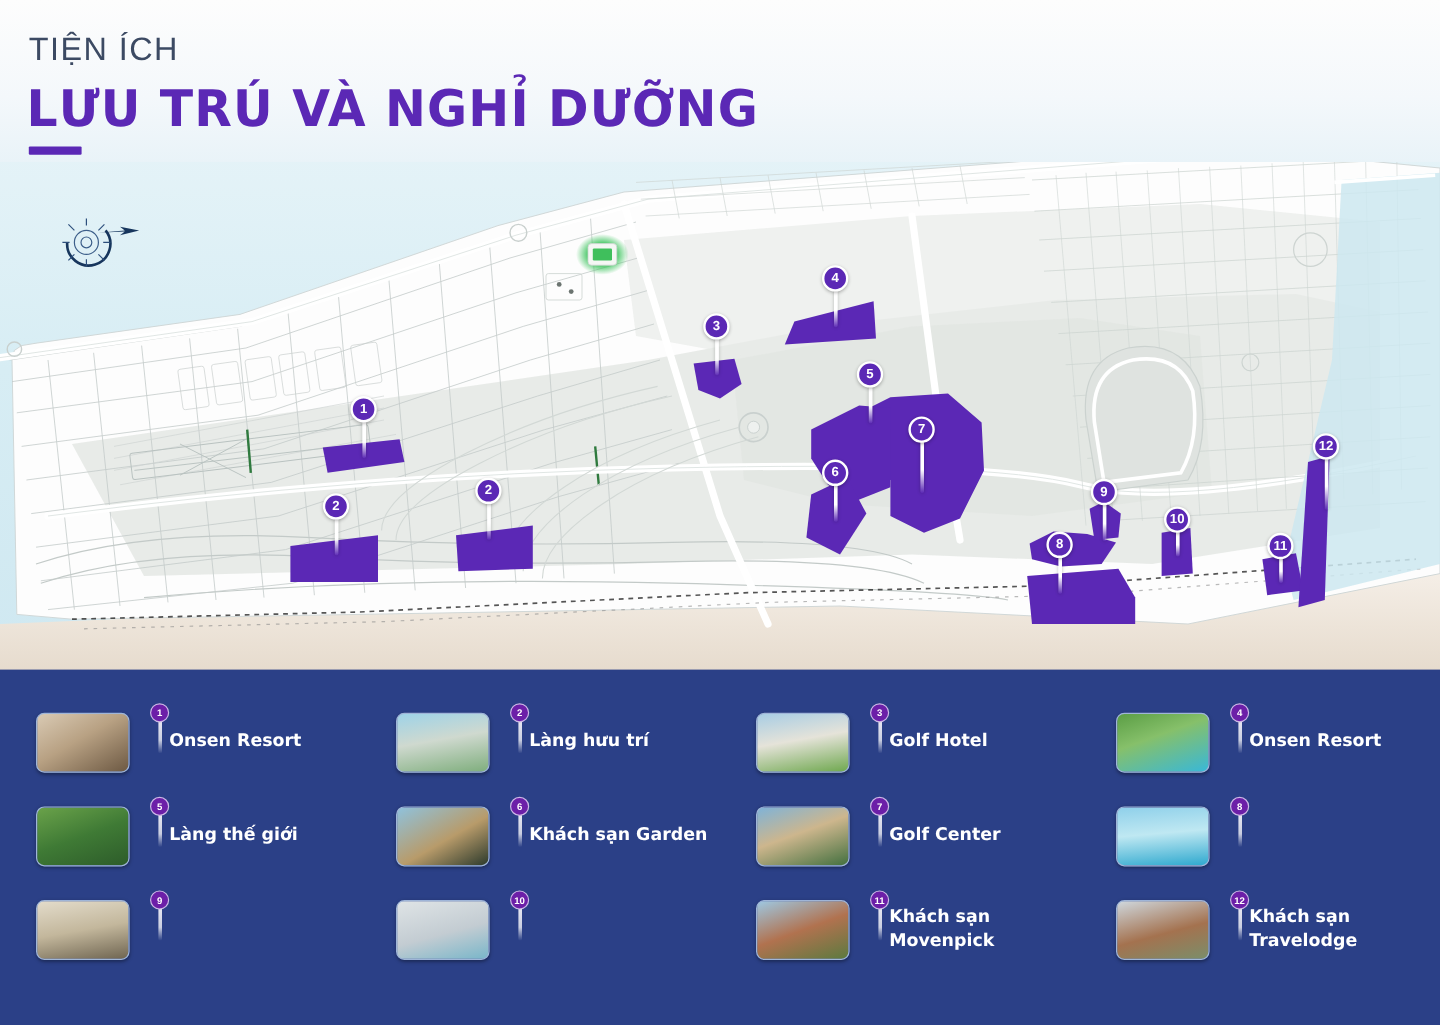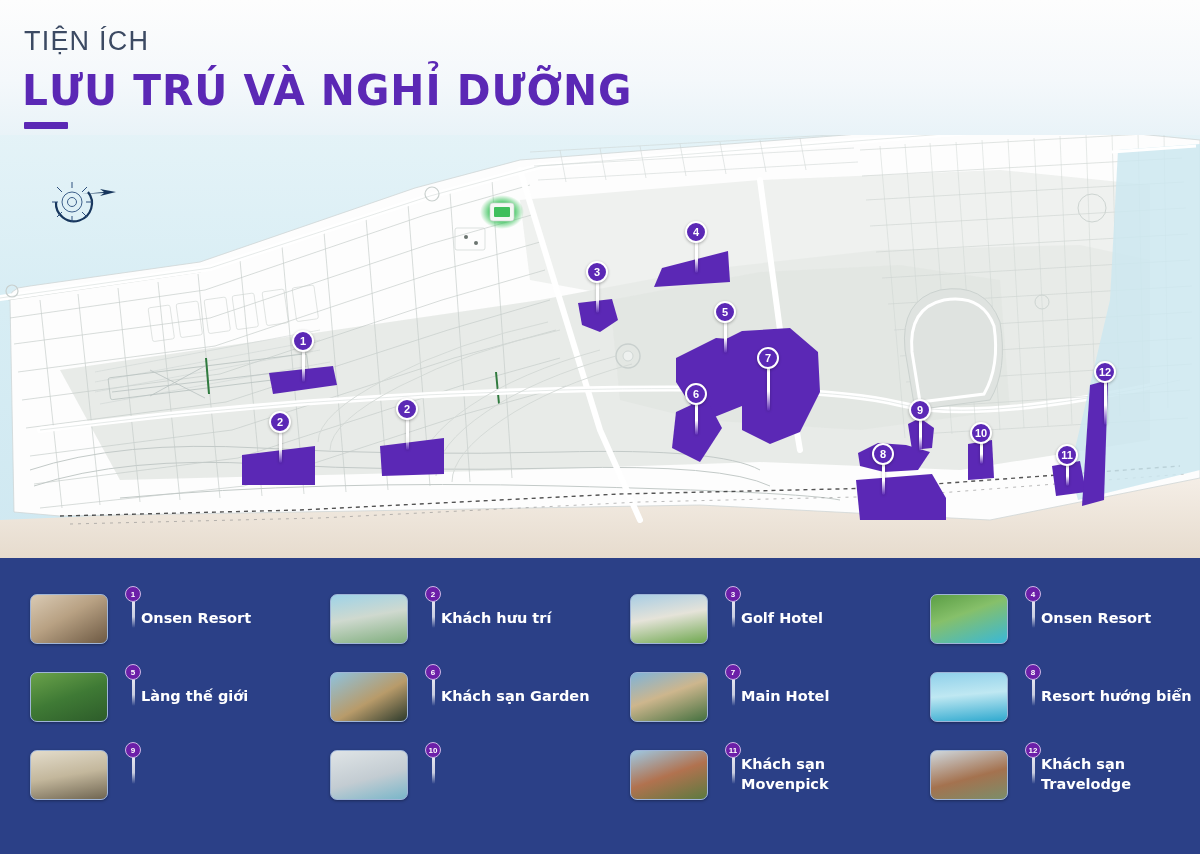--- a/index.html
+++ b/index.html
@@ -415,21 +415,21 @@
             <div class="lbubble">1</div>
           </div>
           <div class="legend-label">Onsen Resort</div>
         </div>
         <div class="legend-item">
           <div class="legend-thumb" style="background: linear-gradient(170deg, rgb(158, 211, 232) 0%, rgb(207, 217, 207) 45%, rgb(127, 174, 125) 100%);"></div>
           <div class="legend-pin">
             <div class="lstem"></div>
             <div class="lbubble">2</div>
           </div>
-          <div class="legend-label">Khách hưu trí</div>
+          <div class="legend-label">Làng hưu trí</div>
         </div>
         <div class="legend-item">
           <div class="legend-thumb" style="background: linear-gradient(170deg, rgb(168, 205, 228) 0%, rgb(229, 227, 217) 45%, rgb(111, 168, 79) 100%);"></div>
           <div class="legend-pin">
             <div class="lstem"></div>
             <div class="lbubble">3</div>
           </div>
           <div class="legend-label">Golf Hotel</div>
         </div>
         <div class="legend-item">
@@ -455,29 +455,28 @@
             <div class="lbubble">6</div>
           </div>
           <div class="legend-label">Khách sạn Garden</div>
         </div>
         <div class="legend-item">
           <div class="legend-thumb" style="background: linear-gradient(160deg, rgb(127, 179, 216) 0%, rgb(205, 182, 141) 45%, rgb(67, 112, 63) 100%);"></div>
           <div class="legend-pin">
             <div class="lstem"></div>
             <div class="lbubble">7</div>
           </div>
-          <div class="legend-label">Main Hotel</div>
+          <div class="legend-label">Golf Center</div>
         </div>
         <div class="legend-item">
           <div class="legend-thumb" style="background: linear-gradient(175deg, rgb(143, 208, 234) 0%, rgb(191, 232, 242) 45%, rgb(47, 169, 207) 100%);"></div>
           <div class="legend-pin">
             <div class="lstem"></div>
             <div class="lbubble">8</div>
           </div>
-          <div class="legend-label">Resort hướng biển</div>
         </div>
         <div class="legend-item">
           <div class="legend-thumb" style="background: linear-gradient(170deg, rgb(227, 220, 203) 0%, rgb(195, 183, 156) 50%, rgb(111, 101, 81) 100%);"></div>
           <div class="legend-pin">
             <div class="lstem"></div>
             <div class="lbubble">9</div>
           </div>
         </div>
         <div class="legend-item">
           <div class="legend-thumb" style="background: linear-gradient(165deg, rgb(223, 228, 230) 0%, rgb(195, 204, 210) 55%, rgb(121, 182, 201) 100%);"></div>

